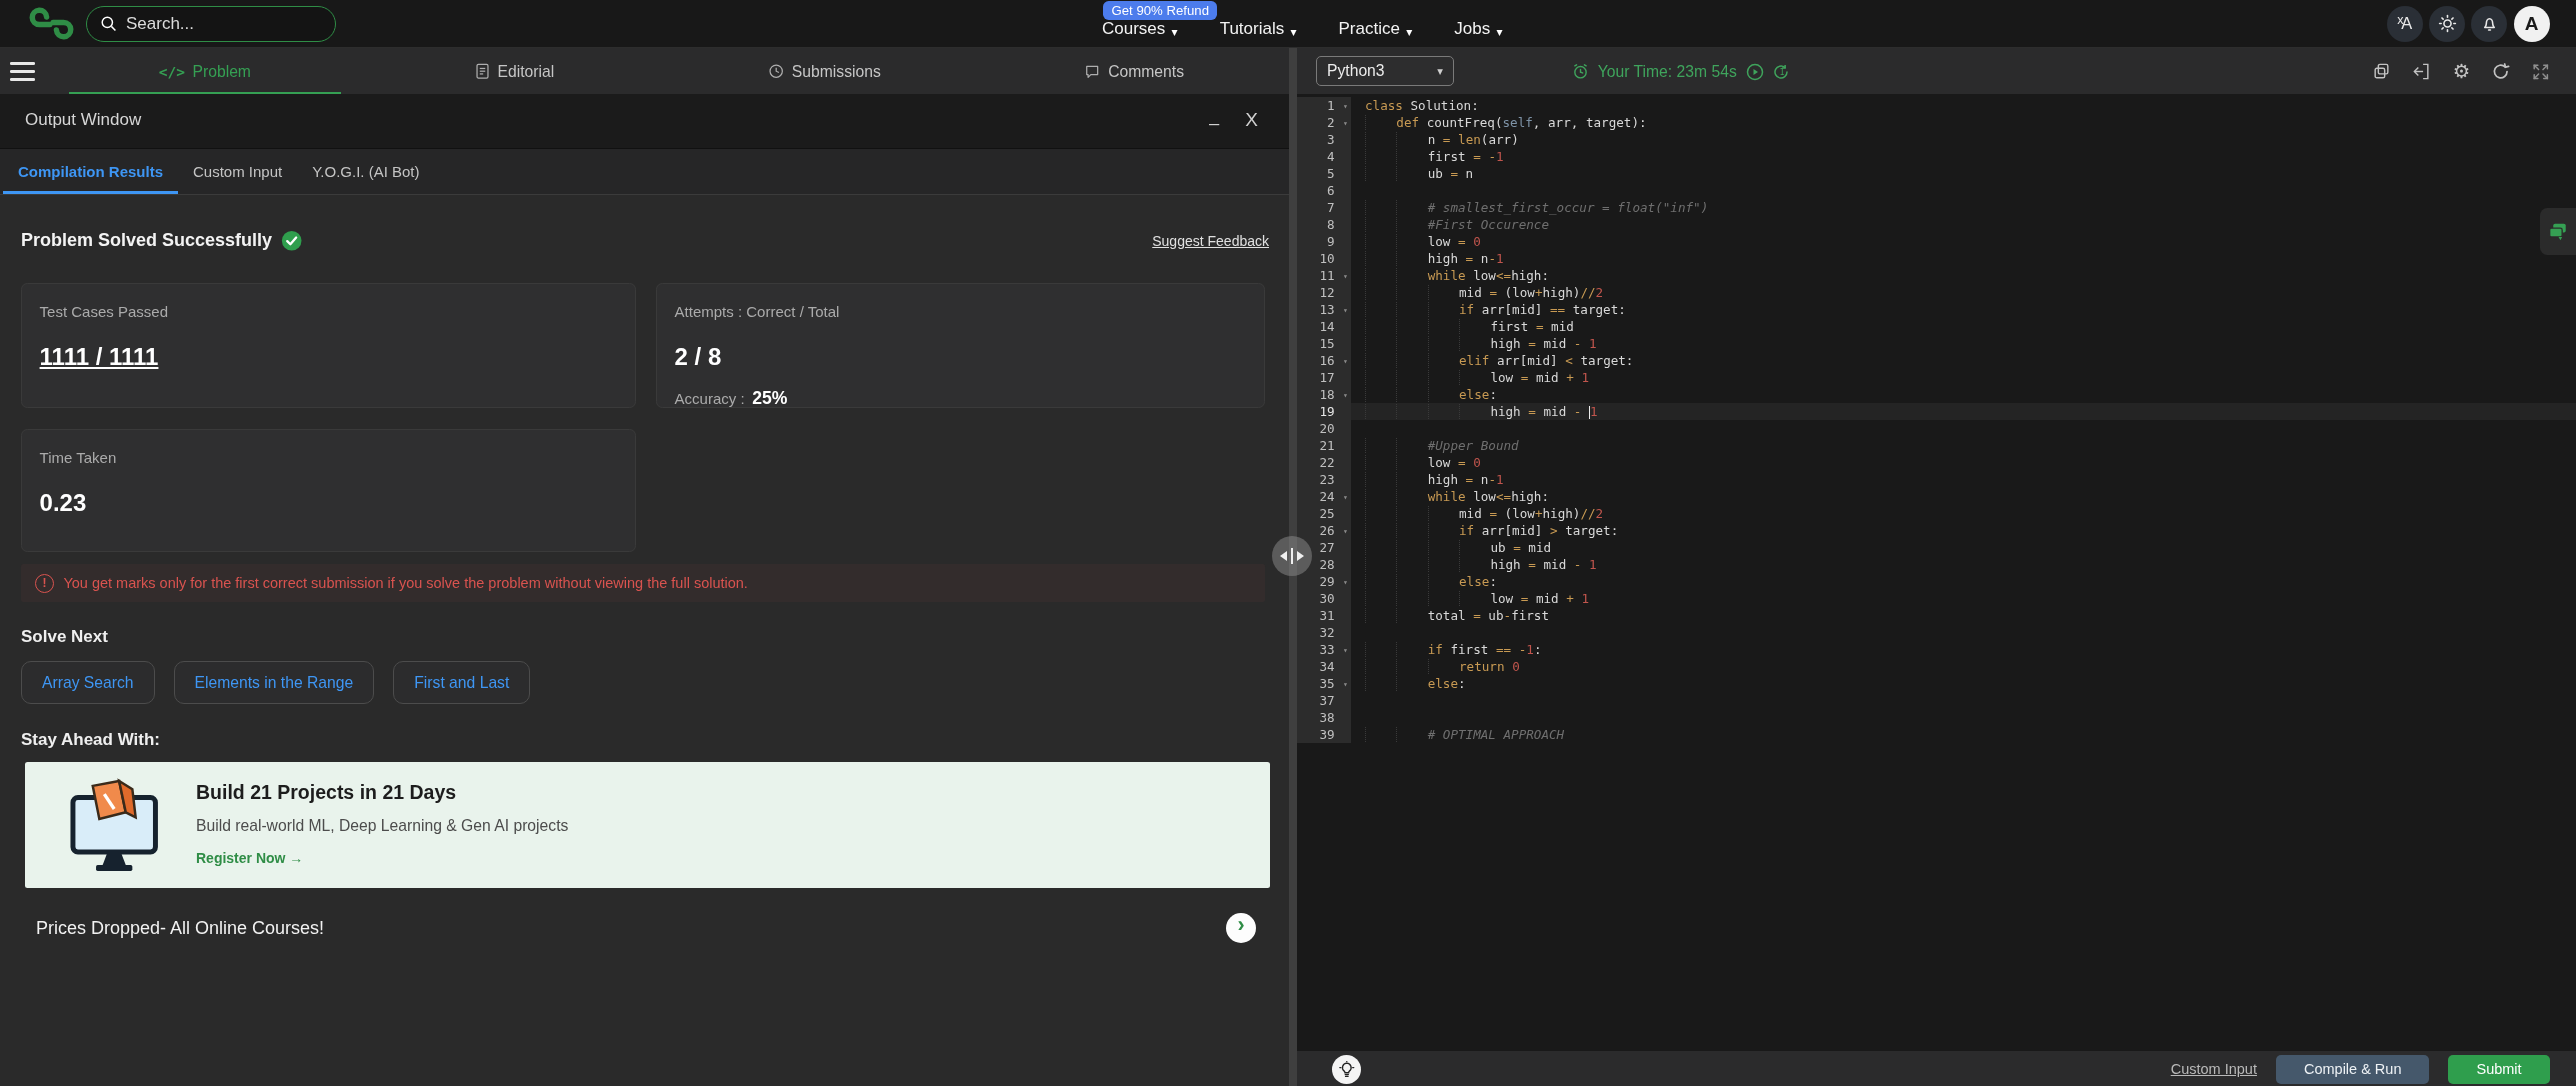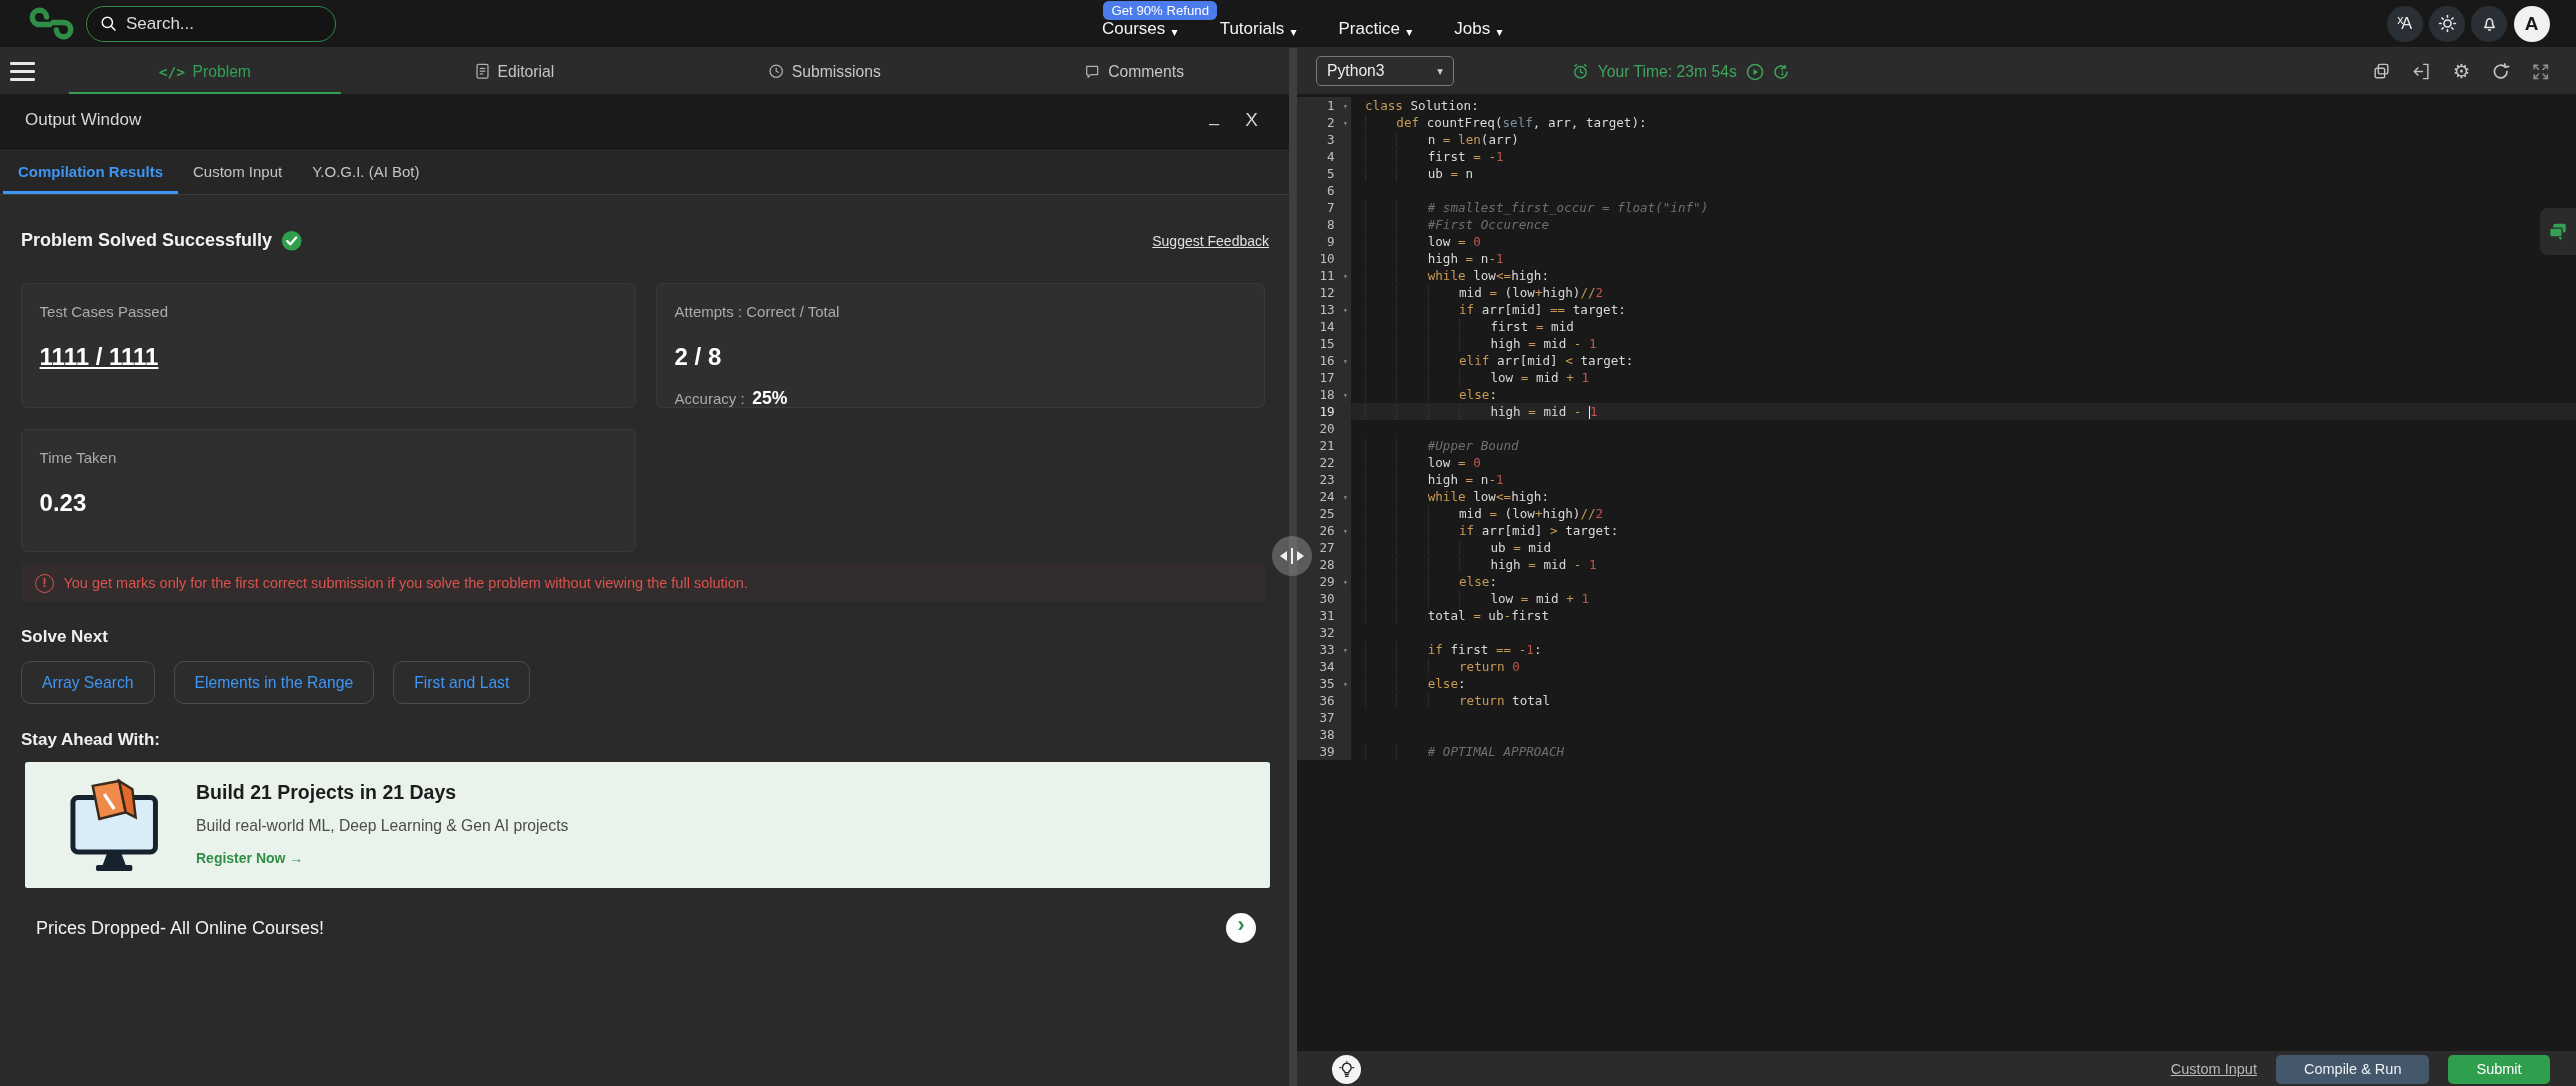--- a/index.html
+++ b/index.html
@@ -377,21 +377,20 @@
         <div class="crow"><span class="ln">26<i class="fold">▾</i></span><span class="src"><span class="ind">    </span><span class="ind">    </span><span class="ind">    </span><span class="k">if</span> arr[mid] <span class="o">&gt;</span> target:</span></div>
         <div class="crow"><span class="ln">27</span><span class="src"><span class="ind">    </span><span class="ind">    </span><span class="ind">    </span><span class="ind">    </span>ub <span class="o">=</span> mid</span></div>
         <div class="crow"><span class="ln">28</span><span class="src"><span class="ind">    </span><span class="ind">    </span><span class="ind">    </span><span class="ind">    </span>high <span class="o">=</span> mid <span class="o">-</span> <span class="n">1</span></span></div>
         <div class="crow"><span class="ln">29<i class="fold">▾</i></span><span class="src"><span class="ind">    </span><span class="ind">    </span><span class="ind">    </span><span class="k">else</span>:</span></div>
         <div class="crow"><span class="ln">30</span><span class="src"><span class="ind">    </span><span class="ind">    </span><span class="ind">    </span><span class="ind">    </span>low <span class="o">=</span> mid <span class="o">+</span> <span class="n">1</span></span></div>
         <div class="crow"><span class="ln">31</span><span class="src"><span class="ind">    </span><span class="ind">    </span>total <span class="o">=</span> ub<span class="o">-</span>first</span></div>
         <div class="crow"><span class="ln">32</span><span class="src"></span></div>
         <div class="crow"><span class="ln">33<i class="fold">▾</i></span><span class="src"><span class="ind">    </span><span class="ind">    </span><span class="k">if</span> first <span class="o">==</span> <span class="o">-</span><span class="n">1</span>:</span></div>
         <div class="crow"><span class="ln">34</span><span class="src"><span class="ind">    </span><span class="ind">    </span><span class="ind">    </span><span class="k">return</span> <span class="n">0</span></span></div>
         <div class="crow"><span class="ln">35<i class="fold">▾</i></span><span class="src"><span class="ind">    </span><span class="ind">    </span><span class="k">else</span>:</span></div>
-        <div class="crow"><span class="ln">36</span><span class="src"><span class="ind">    </span><span class="ind">    </span><span class="ind">    </span><span class="k">return</span> total</span></div>
         <div class="crow"><span class="ln">37</span><span class="src"></span></div>
         <div class="crow"><span class="ln">38</span><span class="src"></span></div>
         <div class="crow"><span class="ln">39</span><span class="src"><span class="ind">    </span><span class="ind">    </span><span class="c"># OPTIMAL APPROACH</span></span></div>
       </div>
   </div>
 
   <div id="editor-footer">
     <div id="bulb-btn">
       <svg width="17.6" height="17.6" viewBox="0 0 24 24" fill="none" stroke="#222222" stroke-width="1.8" stroke-linecap="round">
         <path d="M12 3 a6 6 0 0 1 3.5 10.8 c-.8.6-1 1.4-1 2.2 h-5 c0-.8-.2-1.6-1-2.2 A6 6 0 0 1 12 3z"></path>

